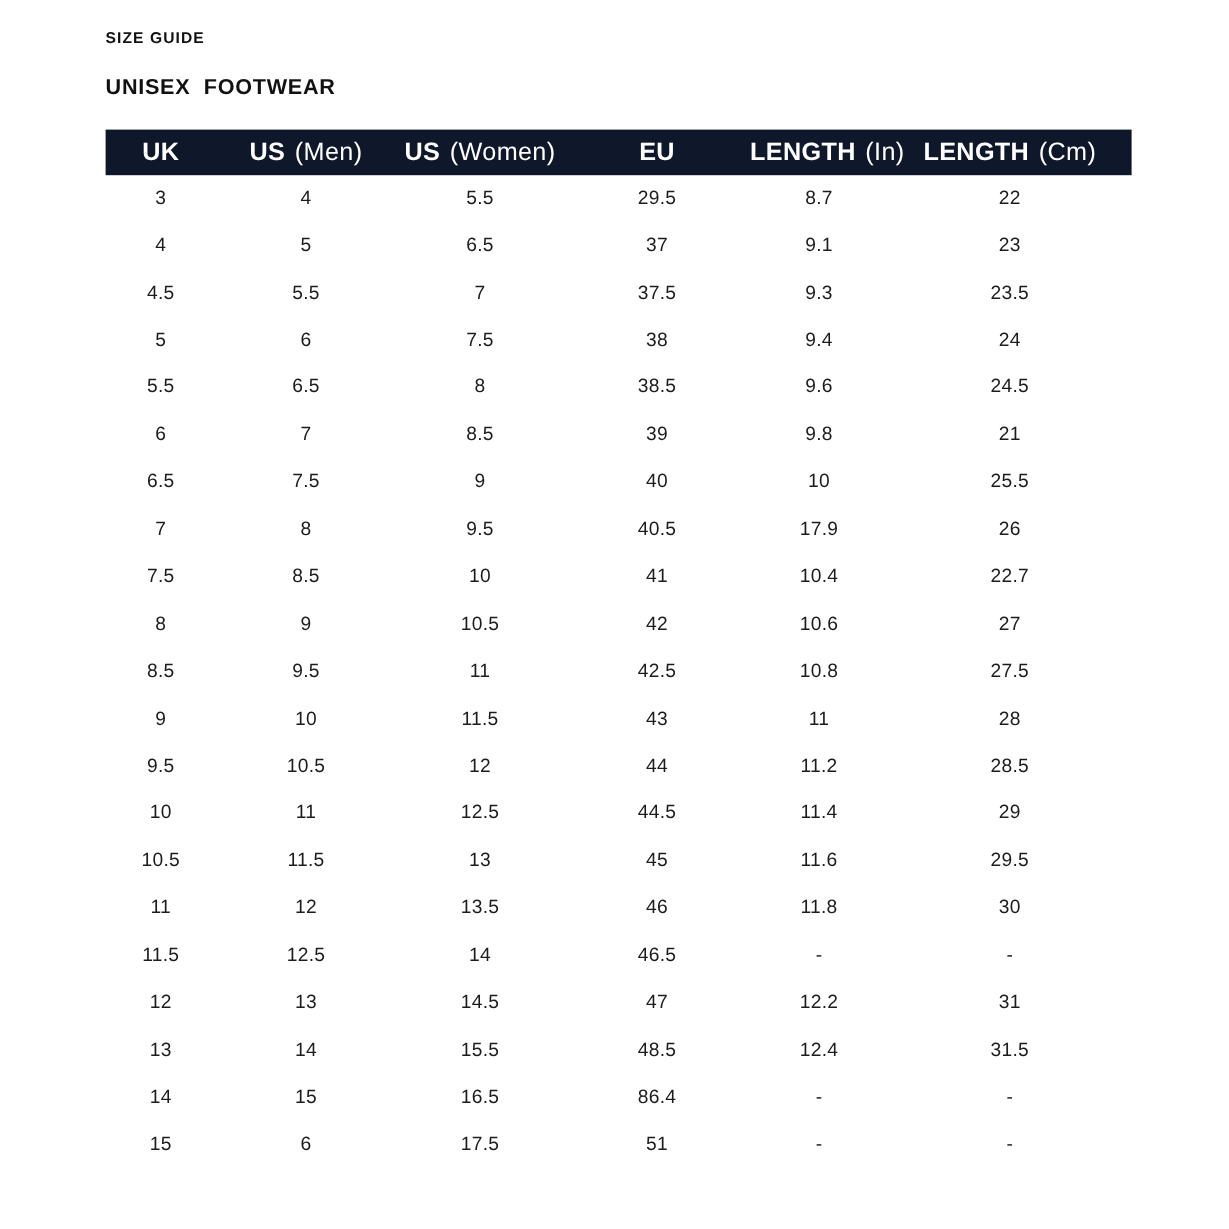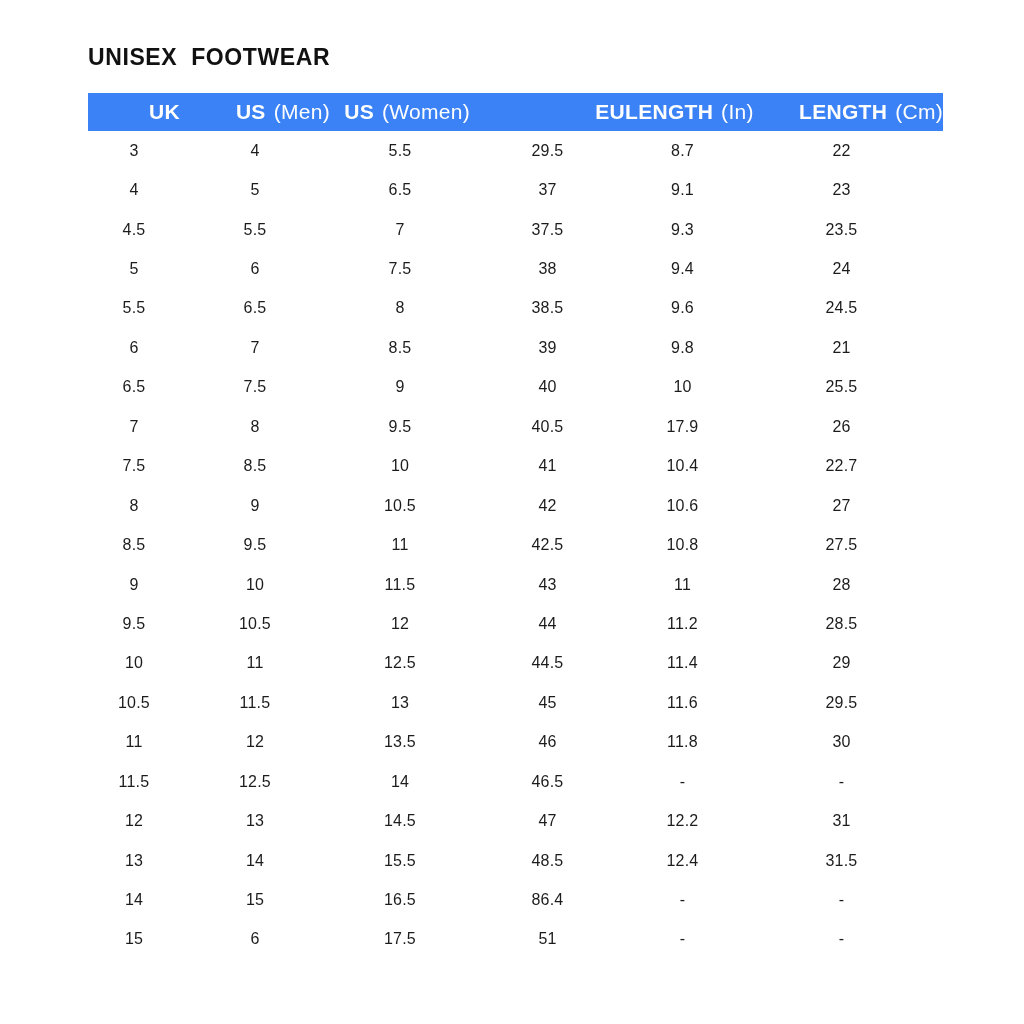--- a/index.html
+++ b/index.html
@@ -21,40 +21,40 @@
   }
   .eyebrow {
     font-size: 13px;
     font-weight: 700;
     letter-spacing: 0.9px;
     color: #111111;
     line-height: 15px;
   }
   .title {
     margin-top: 21px;
-    font-size: 23px;
+    font-size: 18px;
     font-weight: 800;
     letter-spacing: 0.6px;
     color: #111111;
     line-height: 25px;
     white-space: pre;
   }
   table.size-table {
     margin-top: 23px;
     width: 855px;
     border-collapse: collapse;
     table-layout: fixed;
   }
   .size-table thead th {
-    background: #3b82f6;
+    background: #0f172a;
     color: #ffffff;
     height: 38px;
     font-size: 21px;
     font-weight: 700;
-    text-align: right;
+    text-align: center;
     vertical-align: middle;
     padding: 0;
     white-space: nowrap;
     letter-spacing: 0.3px;
     margin-left: 21px;
   }
   .hdr-unit {
     font-weight: 400;
   }
   .hdr-unit:not(:empty) {
@@ -68,20 +68,21 @@
     font-weight: 500;
     color: #1c1c1c;
     letter-spacing: 0.2px;
     padding: 0;
   }
 </style>
 </head>
 <body>
 
 <div class="page">
+  <div class="eyebrow">SIZE GUIDE</div>
   <div class="title">UNISEX  FOOTWEAR</div>
 
   <table class="size-table">
     <colgroup>
       <col style="width:92px">
       <col style="width:150px">
       <col style="width:140px">
       <col style="width:155px">
       <col style="width:115px">
       <col style="width:203px">

